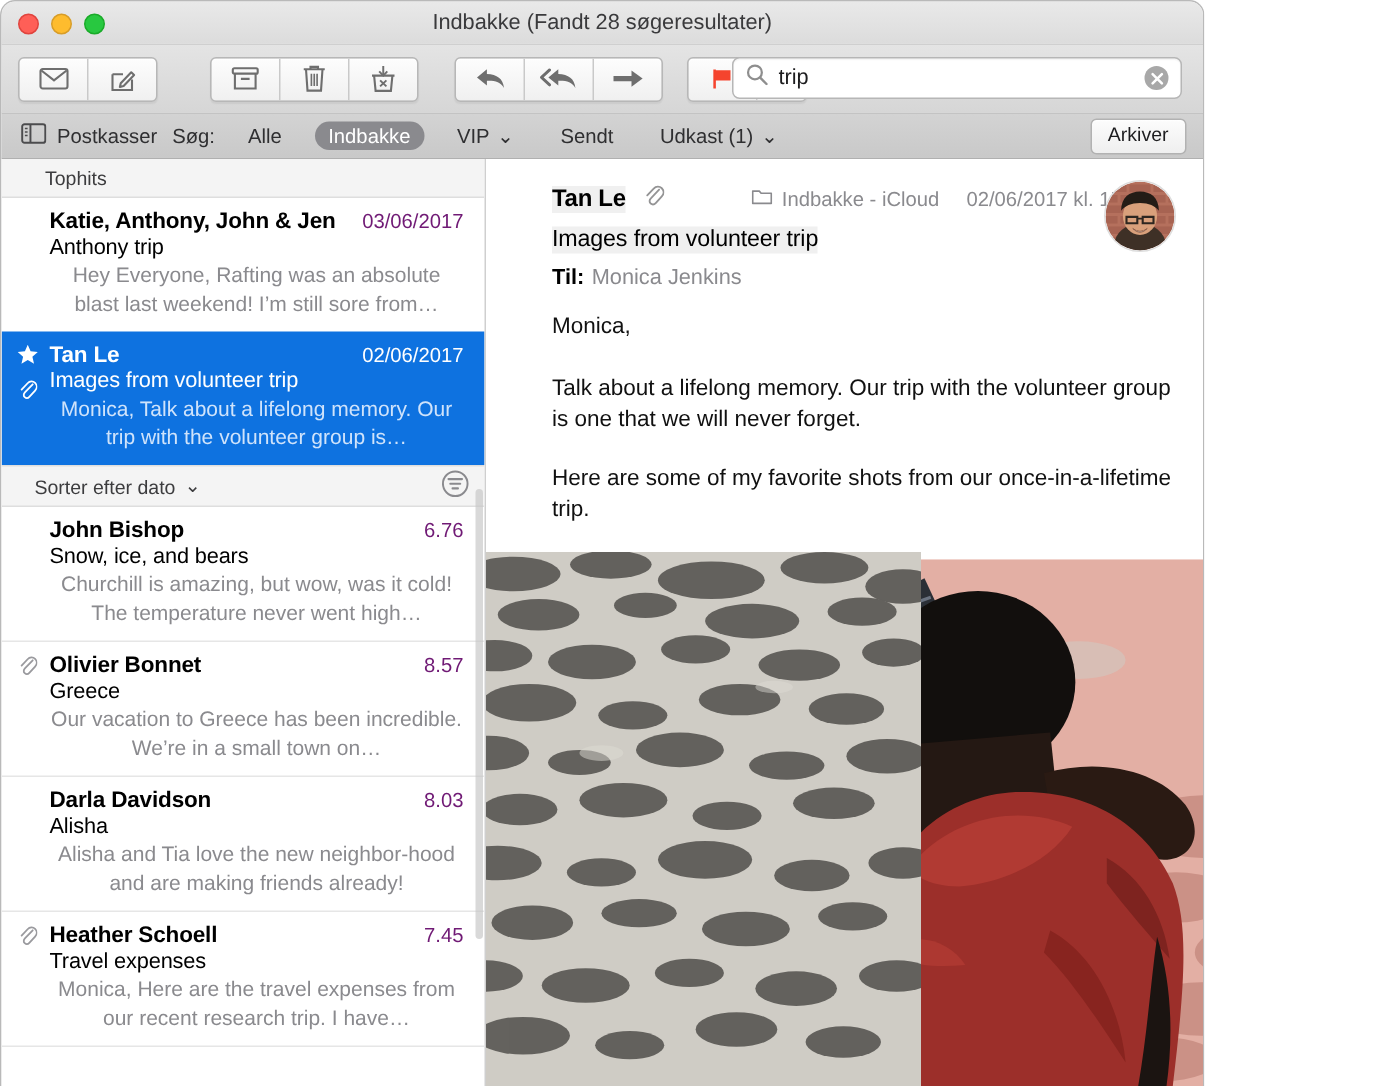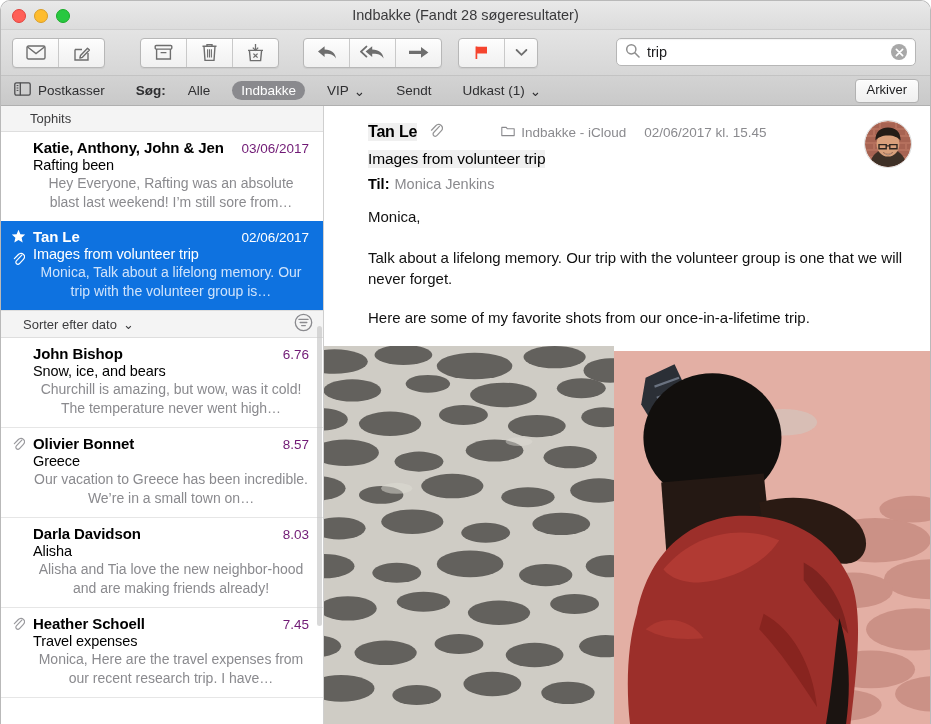--- a/index.html
+++ b/index.html
@@ -5,21 +5,21 @@
 <style>
   html,body{margin:0;padding:0;}
   body{
     width:931px;height:724px;overflow:hidden;
     font-family:"Liberation Sans","DejaVu Sans",sans-serif;
     -webkit-font-smoothing:antialiased;
     background:#ffffff;
     color:#1d1d1f;
   }
   .window{
-    position:relative;width:931px;height:724px;
+    position:relative;width:803px;height:724px;
     border-radius:10px 10px 0 0;overflow:hidden;
     display:flex;flex-direction:column;
     box-sizing:border-box;
     border:1px solid #b9b9b9;border-bottom:none;
   }
 
   
   .titlebar{
     height:28px;flex:0 0 28px;position:relative;
     background:linear-gradient(to bottom,#e9e9e9,#dcdcdc);
@@ -82,21 +82,21 @@
 
   
   .favbar{
     height:29px;flex:0 0 29px;
     background:linear-gradient(to bottom,#d3d3d3,#c9c9c9);
     border-bottom:1px solid #b0b0b0;
     display:flex;align-items:center;position:relative;
     font-size:13.5px;color:#2f2f31;
   }
   .favbar .mbx{display:flex;align-items:center;gap:7px;margin-left:13px;}
-  .favbar .sep{margin-left:31px;font-weight:bold;color:#2f2f31;}
+  .favbar .sep{margin-left:10px;font-weight:normal;color:#2f2f31;}
   .scope{margin-left:13px;padding:2px 9px;border-radius:10px;cursor:default;
          display:flex;align-items:center;gap:5px;white-space:nowrap;}
   .scope.active{background:#8a8a8e;color:#fff;}
   .arkiver{
     position:absolute;right:11px;top:3px;height:22px;line-height:20px;
     padding:0 11px;font-size:13px;color:#1d1d1f;
     background:linear-gradient(to bottom,#fcfcfc,#efefef);
     border:1px solid #b2b2b2;border-radius:4px;cursor:default;
     box-shadow:0 1px 0 rgba(255,255,255,.8) inset;
   }
@@ -344,21 +344,21 @@
     <div class="msglist">
 
       <div class="list-header">Tophits</div>
 
       <div class="msg tophit">
         <div class="gutter"></div>
         <div class="row1">
           <span class="sender">Katie, Anthony, John &amp; Jen</span>
           <span class="date">03/06/2017</span>
         </div>
-        <div class="subject">Rafting been</div>
+        <div class="subject">Anthony trip</div>
         <div class="snippet">Hey Everyone, Rafting was an absolute blast last weekend! I’m still sore from…</div>
       </div>
 
       <div class="msg tophit selected">
         <div class="gutter">
           <span>
             <svg width="15" height="15" viewBox="0 0 15 15">
               <path d="M7.5 0.8 L9.4 5.2 L14.2 5.6 L10.6 8.8 L11.7 13.5 L7.5 11 L3.3 13.5 L4.4 8.8 L0.8 5.6 L5.6 5.2 Z" fill="#ffffff"></path>
             </svg>
           </span>

